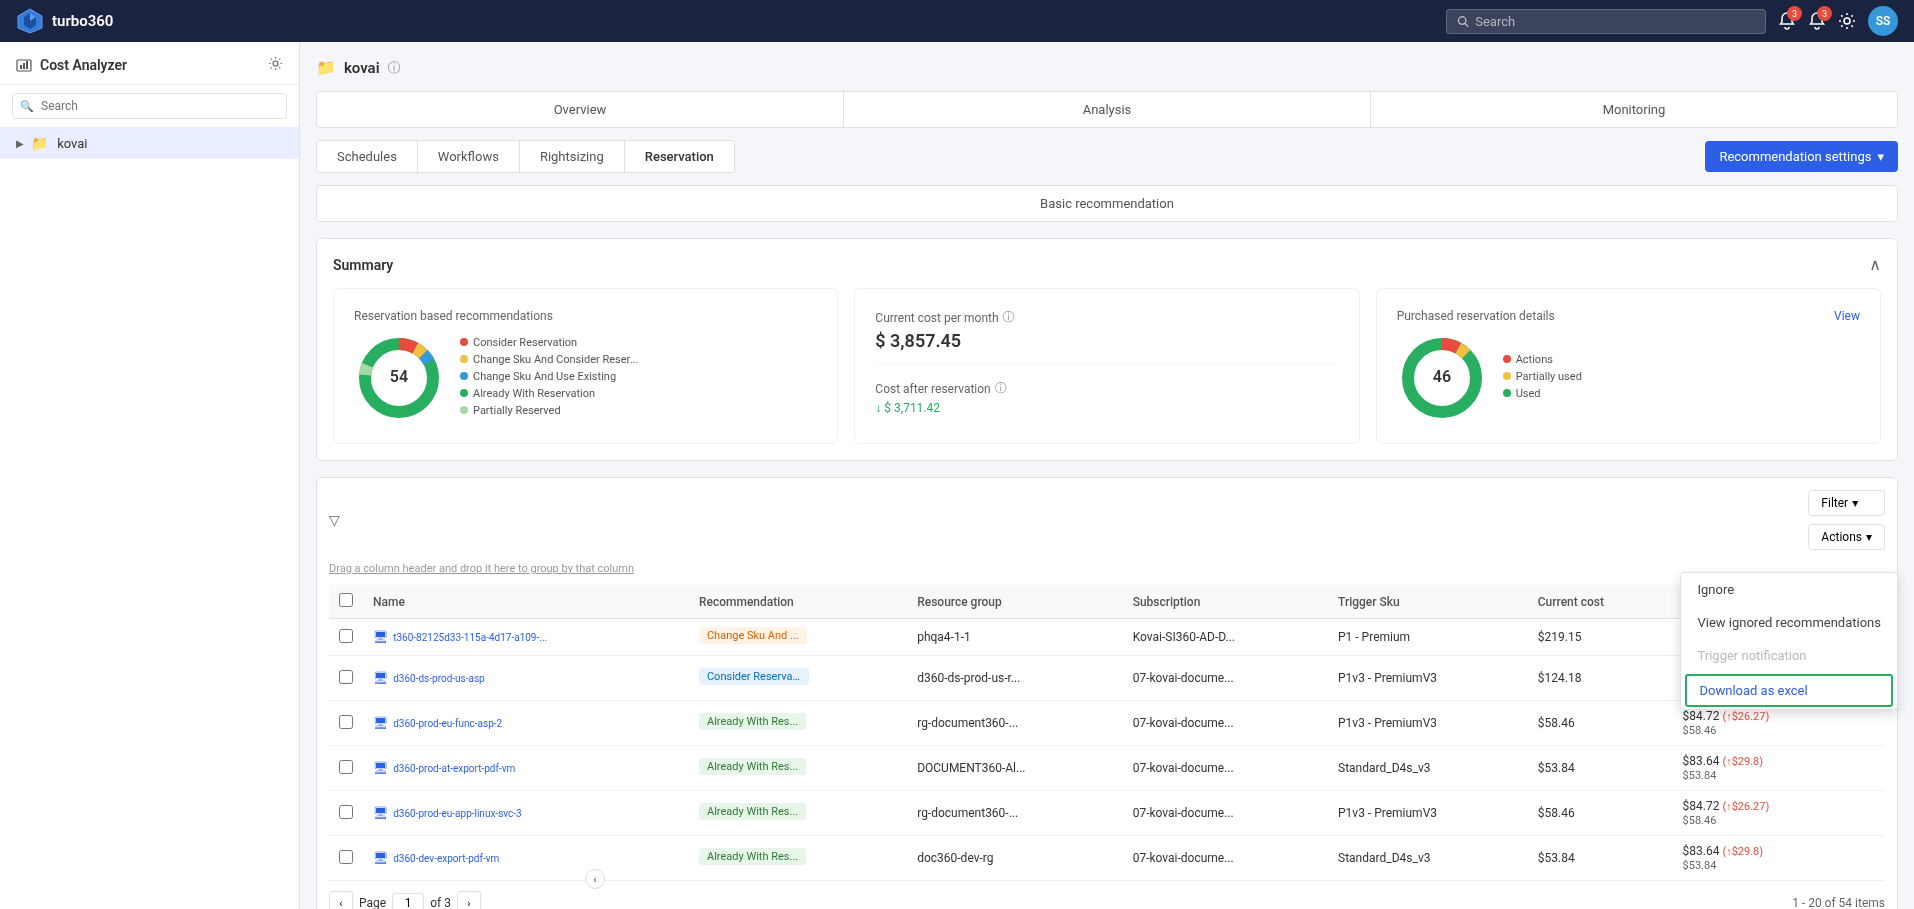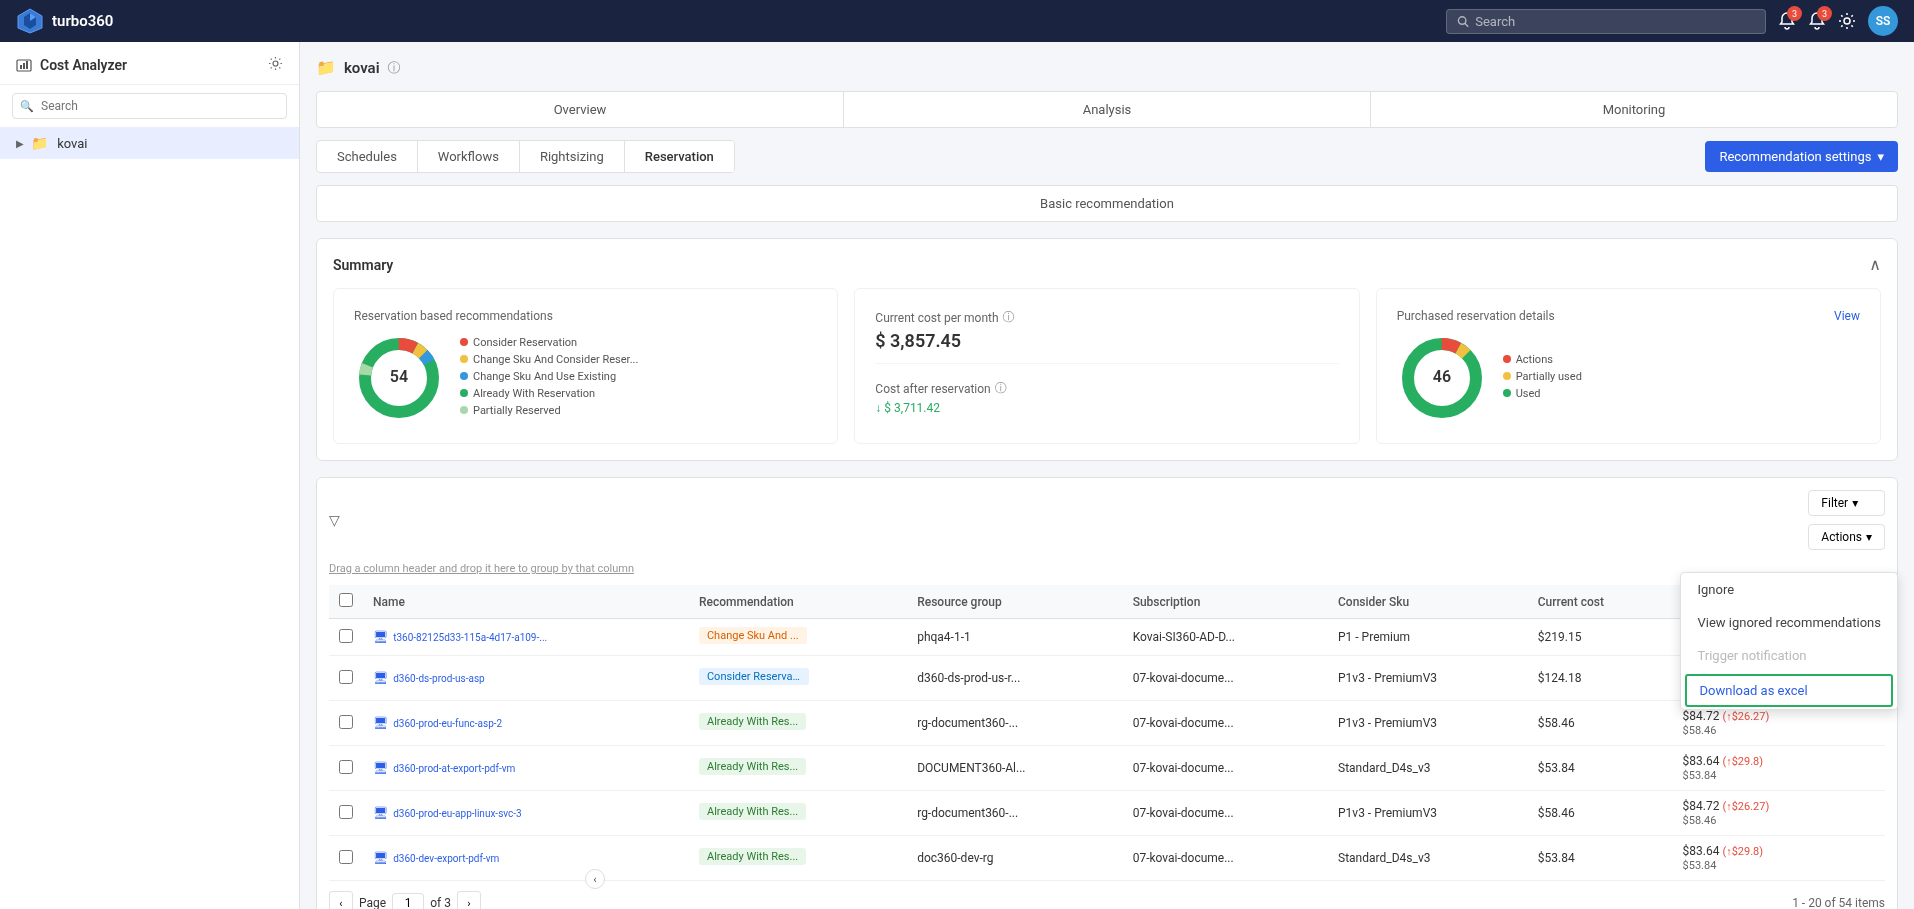--- a/index.html
+++ b/index.html
@@ -728,21 +728,21 @@
       <table class="data-table">
         <thead>
           <tr>
             <th class="check-col">
               <input type="checkbox" class="checkbox" style="">
             </th>
             <th>Name</th>
             <th>Recommendation</th>
             <th>Resource group</th>
             <th>Subscription</th>
-            <th>Consider Sku</th>
+            <th>Trigger Sku</th>
             <th>Current cost</th>
             <th>Optimized cost (1Y)</th>
           </tr>
         </thead>
         <tbody id="table-body">
         <tr>
     <td><input type="checkbox" class="checkbox" style=""></td>
     <td>
       <span class="vm-icon">🖥</span>
       <a href="#" class="name-link">t360-82125d33-115a-4d17-a109-...</a>

